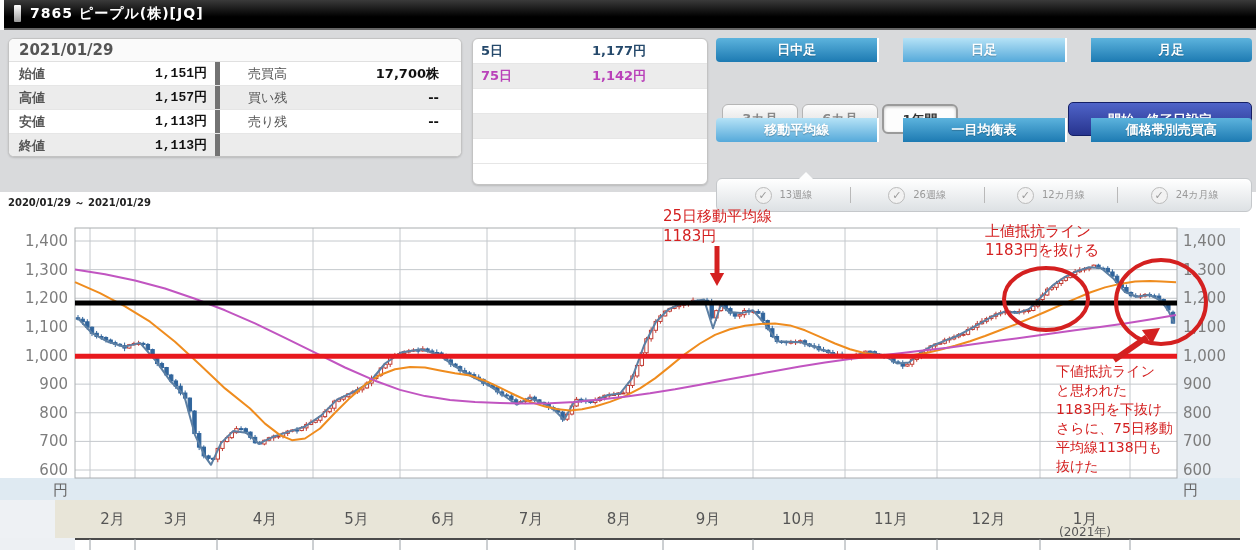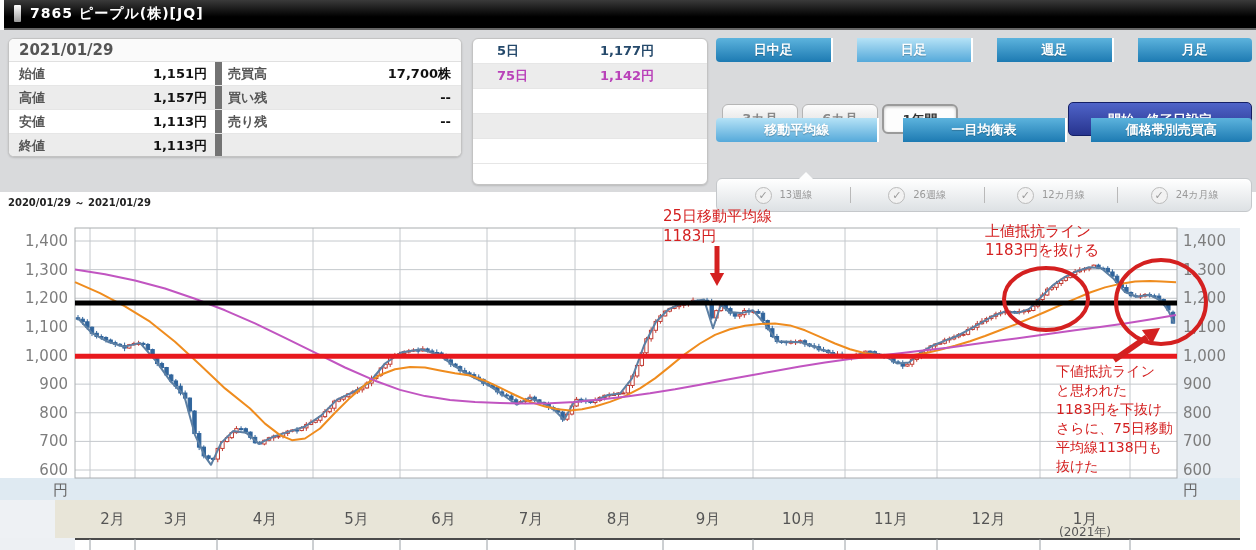--- a/index.html
+++ b/index.html
@@ -15,28 +15,28 @@
   
   .toppanel{position:absolute;left:0;top:30px;width:1256px;height:162px;background:#d9dadc;}
   .card{position:absolute;background:#fff;border:1px solid #c3c3c3;border-radius:6px;
         overflow:hidden;box-shadow:0 1px 2px rgba(0,0,0,.15);}
   .quotecard{left:8px;top:8px;width:452px;height:117px;}
   .qhead{height:22px;line-height:22px;padding:0 10px;font-size:15px;font-weight:bold;
          color:#555;background:#fafafa;border-bottom:1px solid #e0e0e0;}
   .qrow{display:flex;height:23px;line-height:23px;font-size:13px;border-bottom:1px solid #e6e6e6;}
   .qrow:nth-child(even){background:#ececec;}
   .qrow .lab{width:88px;padding-left:10px;color:#555;font-weight:bold;}
-  .qrow .val{width:100px;text-align:right;color:#111;font-weight:bold;}
-  .qrow .lab2{width:110px;padding-left:6px;color:#555;font-weight:bold;border-left:7px solid #737373;margin-left:8px;}
-  .qrow .val2{flex:1;text-align:right;padding-right:10px;color:#111;font-weight:bold;}
+  .qrow .val{width:100px;text-align:right;color:#111;font-weight:bold;font-family:Liberation Mono, monospace;}
+  .qrow .lab2{width:110px;padding-left:28px;color:#555;font-weight:normal;border-left:5px solid #737373;margin-left:8px;}
+  .qrow .val2{flex:1;text-align:right;padding-right:22px;color:#111;font-weight:bold;}
   .macard{left:472px;top:8px;width:234px;height:145px;}
   .marow{display:flex;height:24px;line-height:24px;font-size:13px;font-weight:bold;
          border-bottom:1px solid #e6e6e6;}
   .marow:nth-child(even){background:#ececec;}
-  .marow .lab{padding-left:24px;width:60px;}
+  .marow .lab{padding-left:8px;width:60px;}
   .marow .val{flex:1;text-align:center;padding-right:10px;}
   
   .tabbar{position:absolute;left:716px;width:536px;height:24px;display:flex;border-radius:4px;overflow:hidden;gap:24px;}
   .tab{flex:1;height:24px;line-height:24px;text-align:center;color:#fff;font-size:13px;font-weight:bold;
        background:linear-gradient(#5cb3dd,#1d7ab2);border-right:2px solid #fff;cursor:pointer;
        text-shadow:0 1px 1px rgba(0,0,0,.25);}
   .tab:last-child{border-right:none;}
   .tab.sel{background:linear-gradient(#b5e2f6,#55a9da);}
   .rangebtn{position:absolute;top:74px;width:76px;height:30px;line-height:28px;text-align:center;
        font-size:13px;font-weight:bold;color:#888;background:linear-gradient(#fcfcfc,#d8d8d8);
@@ -110,21 +110,20 @@
   <span class="val" style="color:#b941b9">1,142円</span>
           </div>
           <div class="marow"></div>
           <div class="marow"></div>
           <div class="marow"></div>
         </div>
     </div>
     <div class="tabbar" id="period-tabs" style="top:8px">
         <div class="tab">日中足</div>
         <div class="tab sel">日足</div>
-        <div class="tab">週足</div>
         <div class="tab">月足</div>
       </div>
     <div id="range-buttons">
         <div class="rangebtn" style="left: 722px;">3カ月</div>
         <div class="rangebtn" style="left: 802px;">6カ月</div>
         <div class="rangebtn sel" style="left: 882px;">1年間</div>
       </div>
     <div class="datebtn">開始・終了日設定</div>
     <div class="tabbar" id="indicator-tabs" style="top:88px">
         <div class="tab sel">移動平均線</div>

